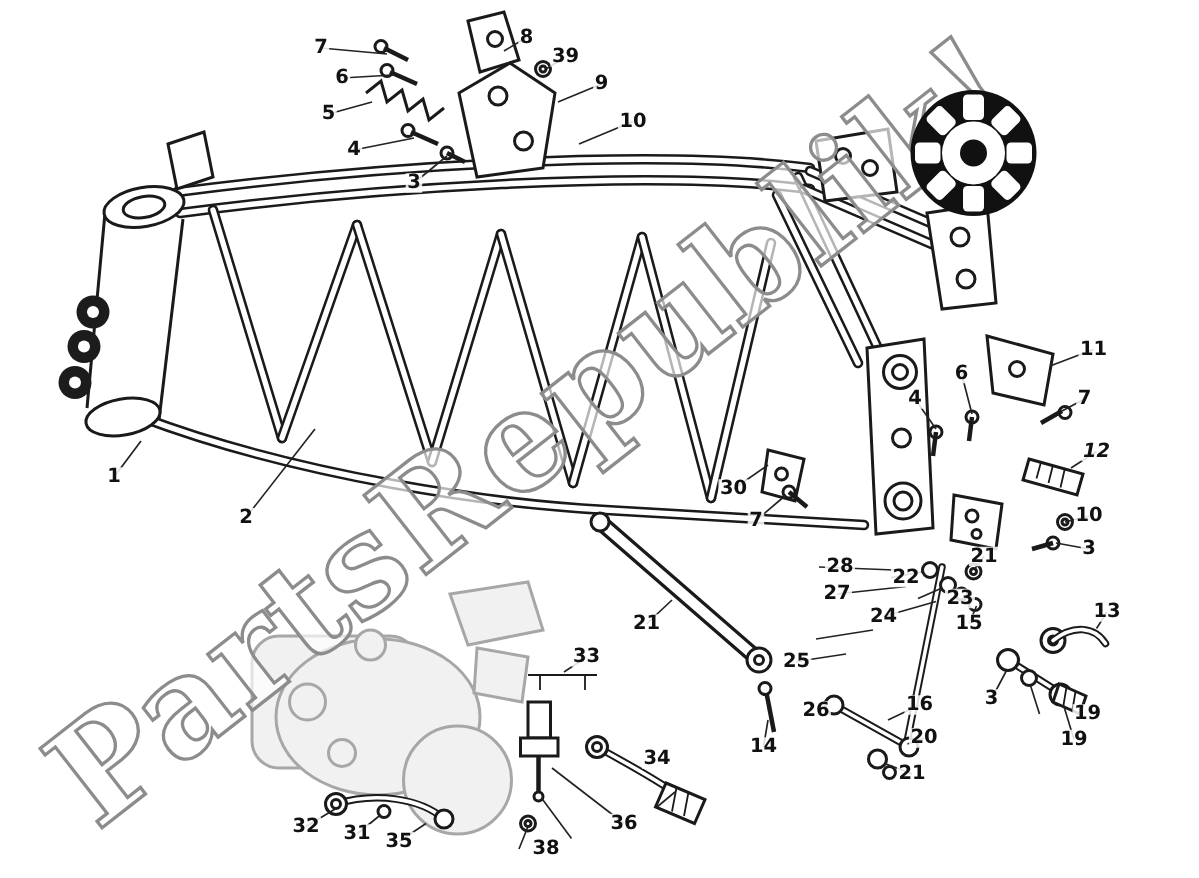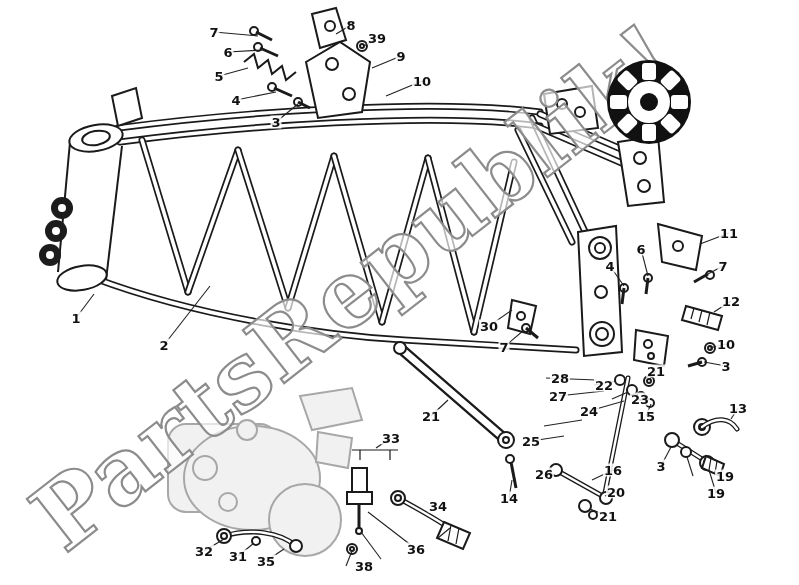--- a/index.html
+++ b/index.html
@@ -305,21 +305,21 @@
       <span class="callout" style="left: 236px; top: 100px;">4</span>
       <span class="callout" style="left: 276px; top: 122px;">3</span>
       <span class="callout" style="left: 351px; top: 25px;">8</span>
       <span class="callout" style="left: 377px; top: 38px;">39</span>
       <span class="callout" style="left: 401px; top: 56px;">9</span>
       <span class="callout" style="left: 422px; top: 81px;">10</span>
       <span class="callout" style="left: 729px; top: 233px;">11</span>
       <span class="callout" style="left: 723px; top: 266px;">7</span>
       <span class="callout" style="left: 641px; top: 249px;">6</span>
       <span class="callout" style="left: 610px; top: 266px;">4</span>
-      <span class="callout" style="left: 731px; top: 301px;">12</span>
+      <span class="callout" style="left: 731px; top: 301px; font-style: italic;">12</span>
       <span class="callout" style="left: 726px; top: 344px;">10</span>
       <span class="callout" style="left: 726px; top: 366px;">3</span>
       <span class="callout" style="left: 738px; top: 408px;">13</span>
       <span class="callout" style="left: 489px; top: 326px;">30</span>
       <span class="callout" style="left: 504px; top: 347px;">7</span>
       <span class="callout" style="left: 560px; top: 378px;">28</span>
       <span class="callout" style="left: 594px; top: 385px; margin-left: 10px;">22</span>
       <span class="callout" style="left: 656px; top: 371px;">21</span>
       <span class="callout" style="left: 558px; top: 396px;">27</span>
       <span class="callout" style="left: 640px; top: 399px;">23</span>

